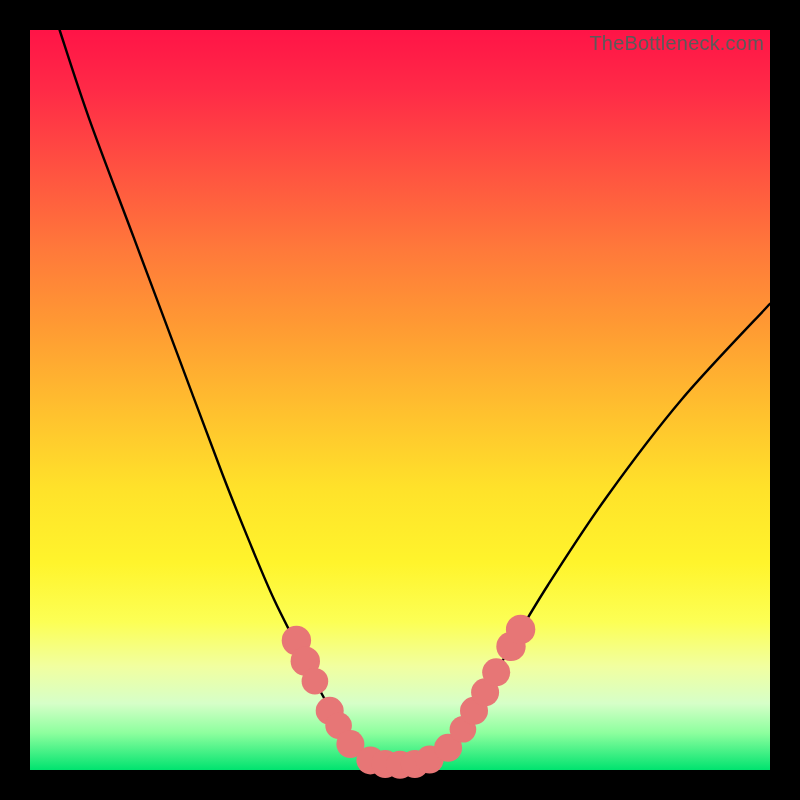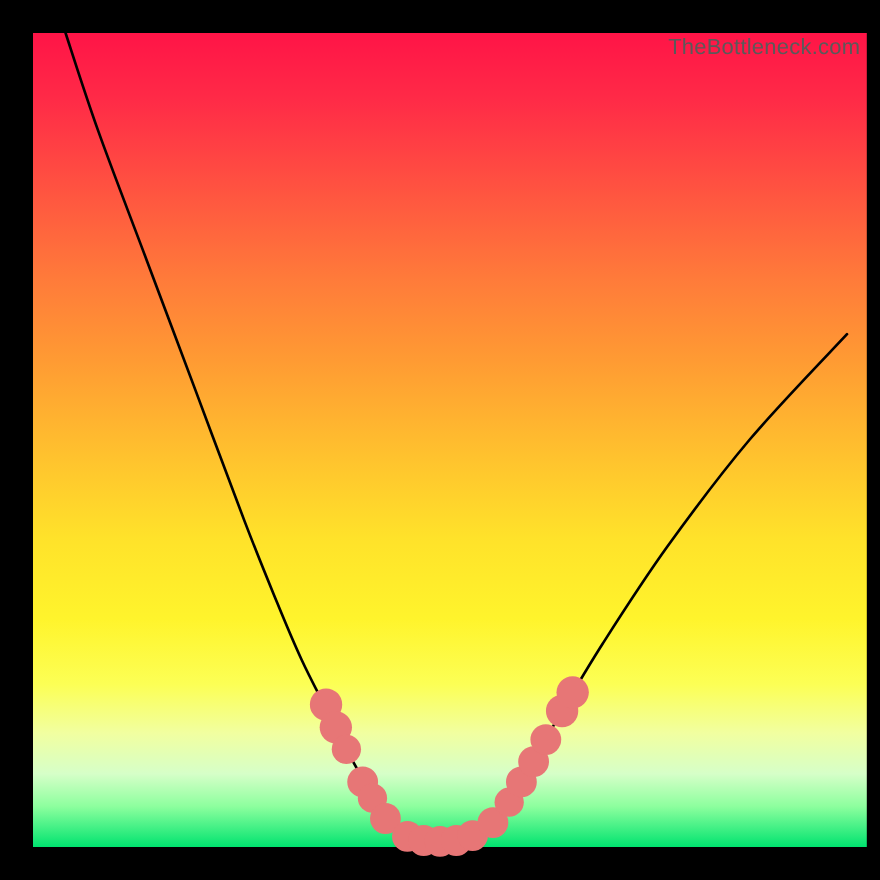--- a/index.html
+++ b/index.html
@@ -31,21 +31,20 @@
       #ff9a33 40%,
       #ffc22e 52%,
       #ffe22a 62%,
       #fff42c 72%,
       #fcff55 80%,
       #f1ffa0 86%,
       #d6ffc8 91%,
       #8dff9e 95%,
       #00e36f 100%
     );
-    padding-left: 18px;
   }
   .watermark {
     position: absolute;
     top: 2px;
     right: 6px;
     font-size: 20px;
     font-weight: 500;
     color: #5a5a5a;
     letter-spacing: 0.2px;
   }

